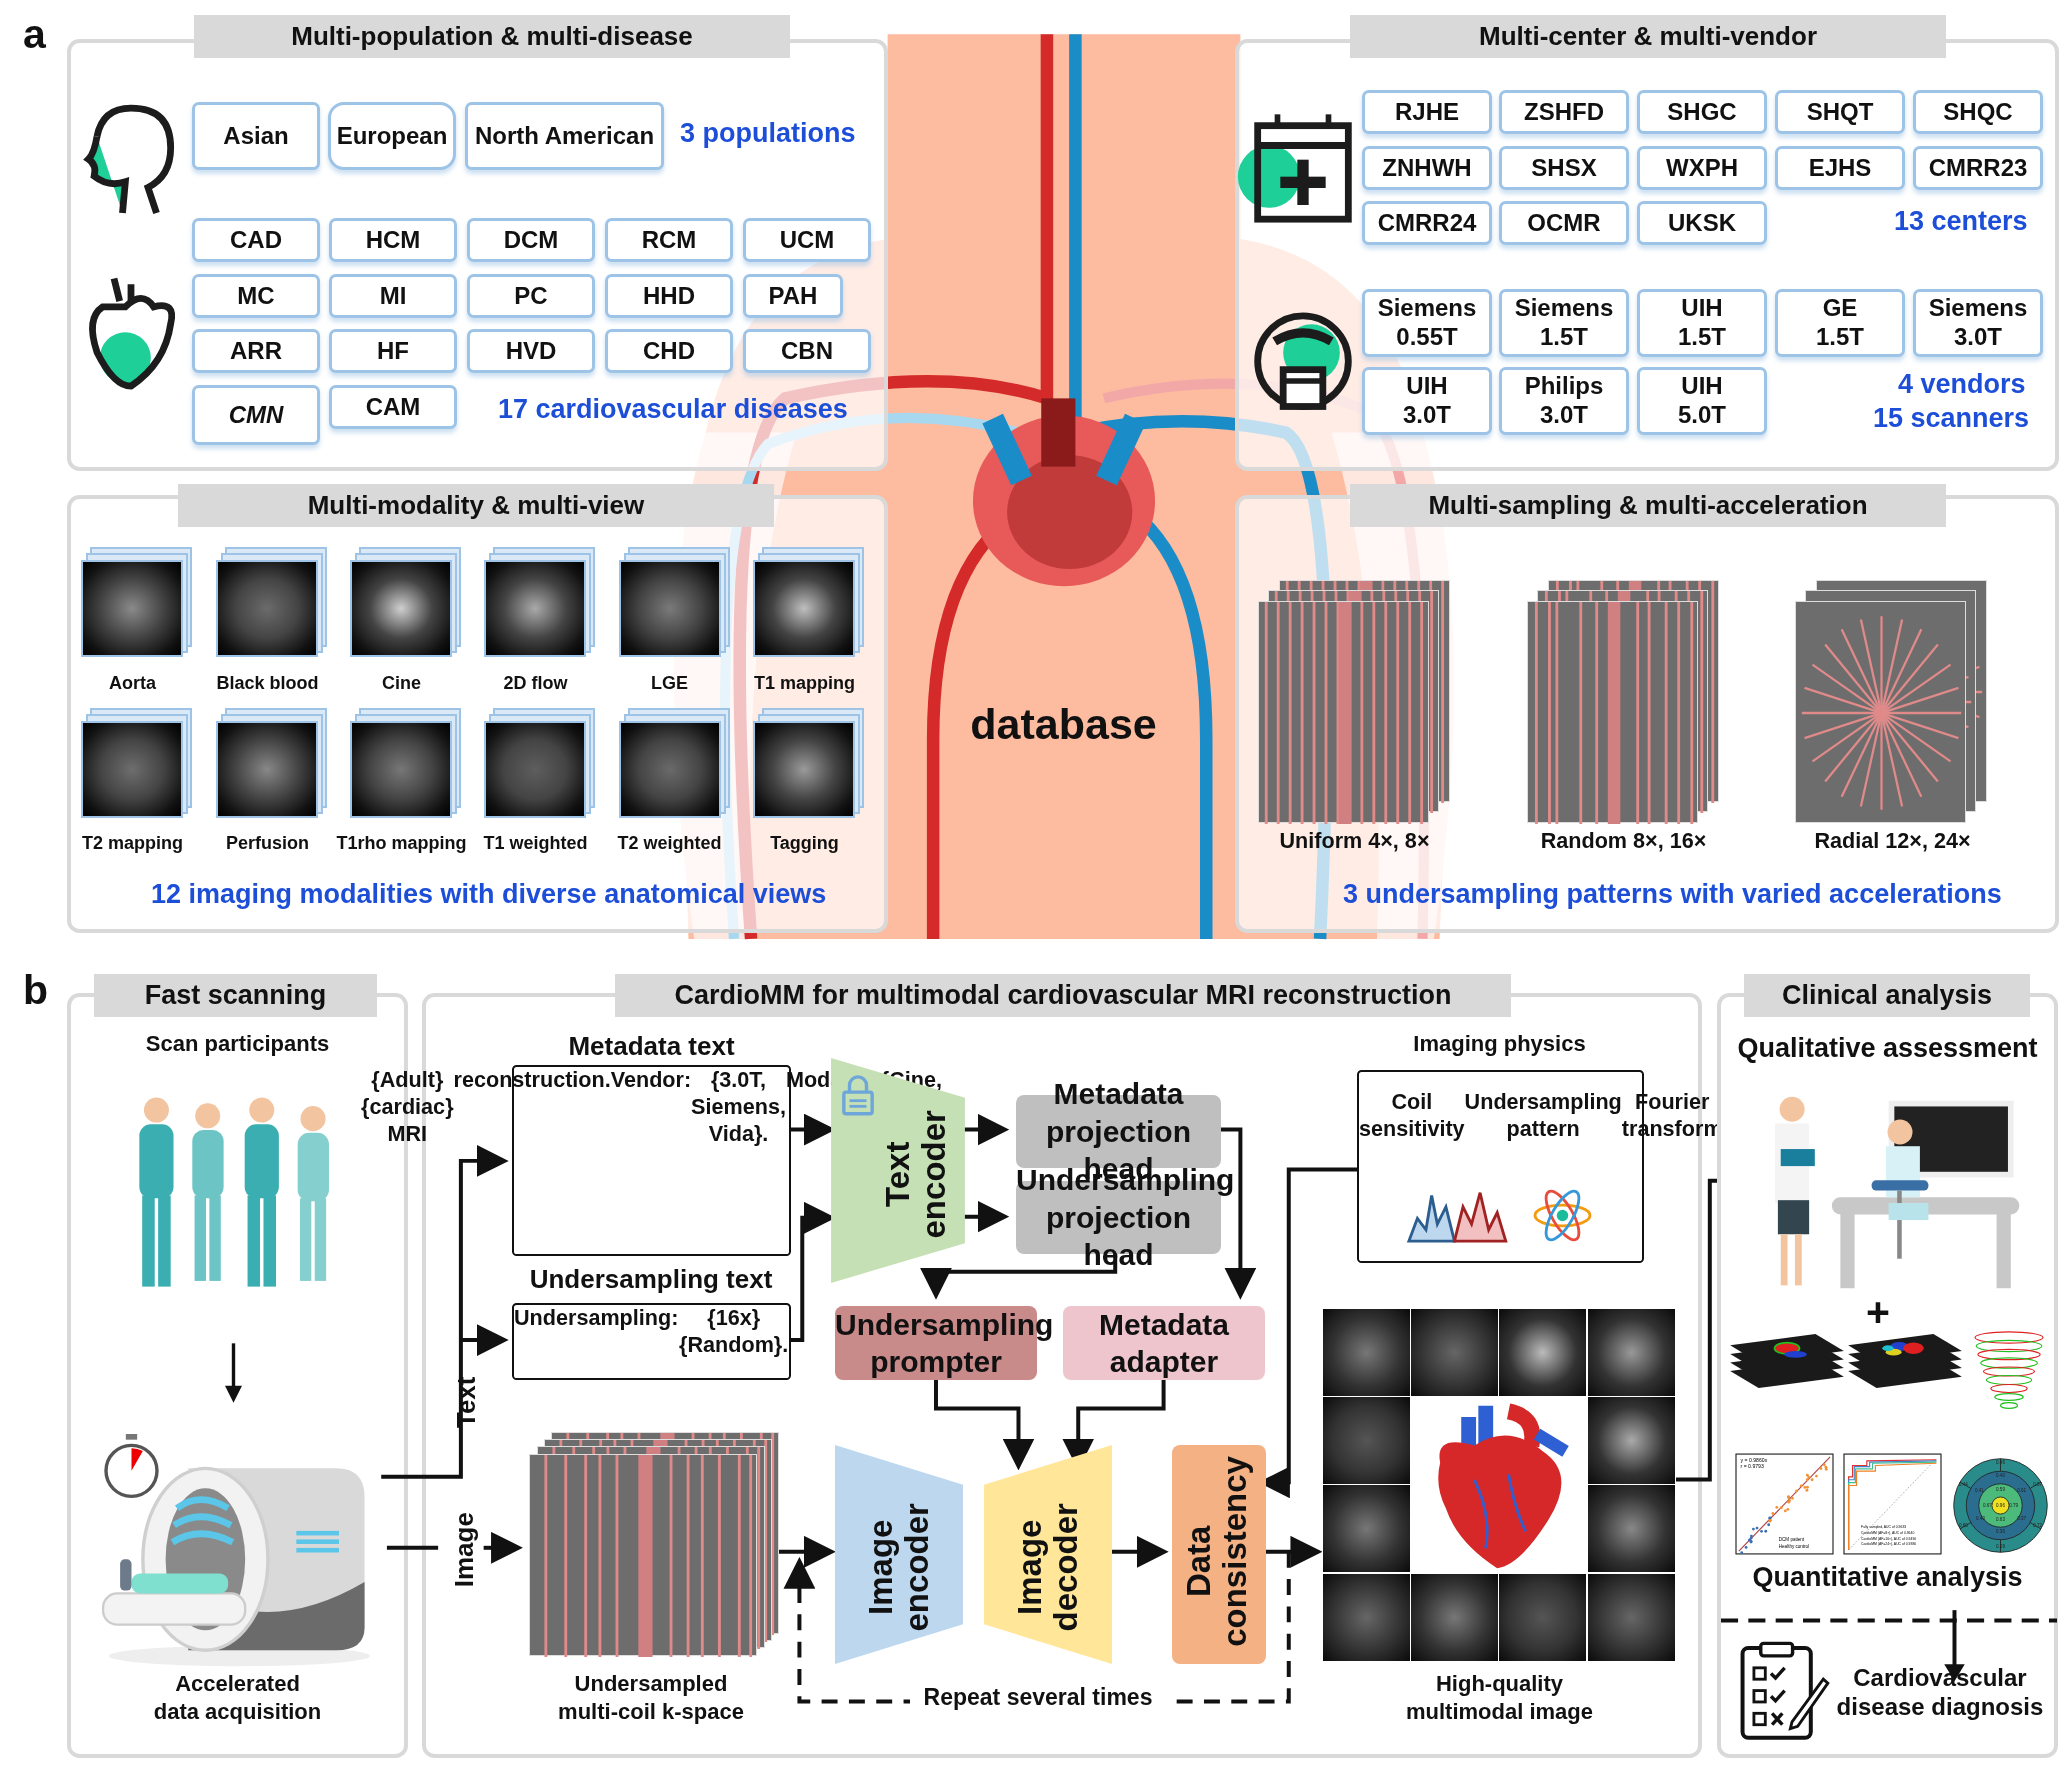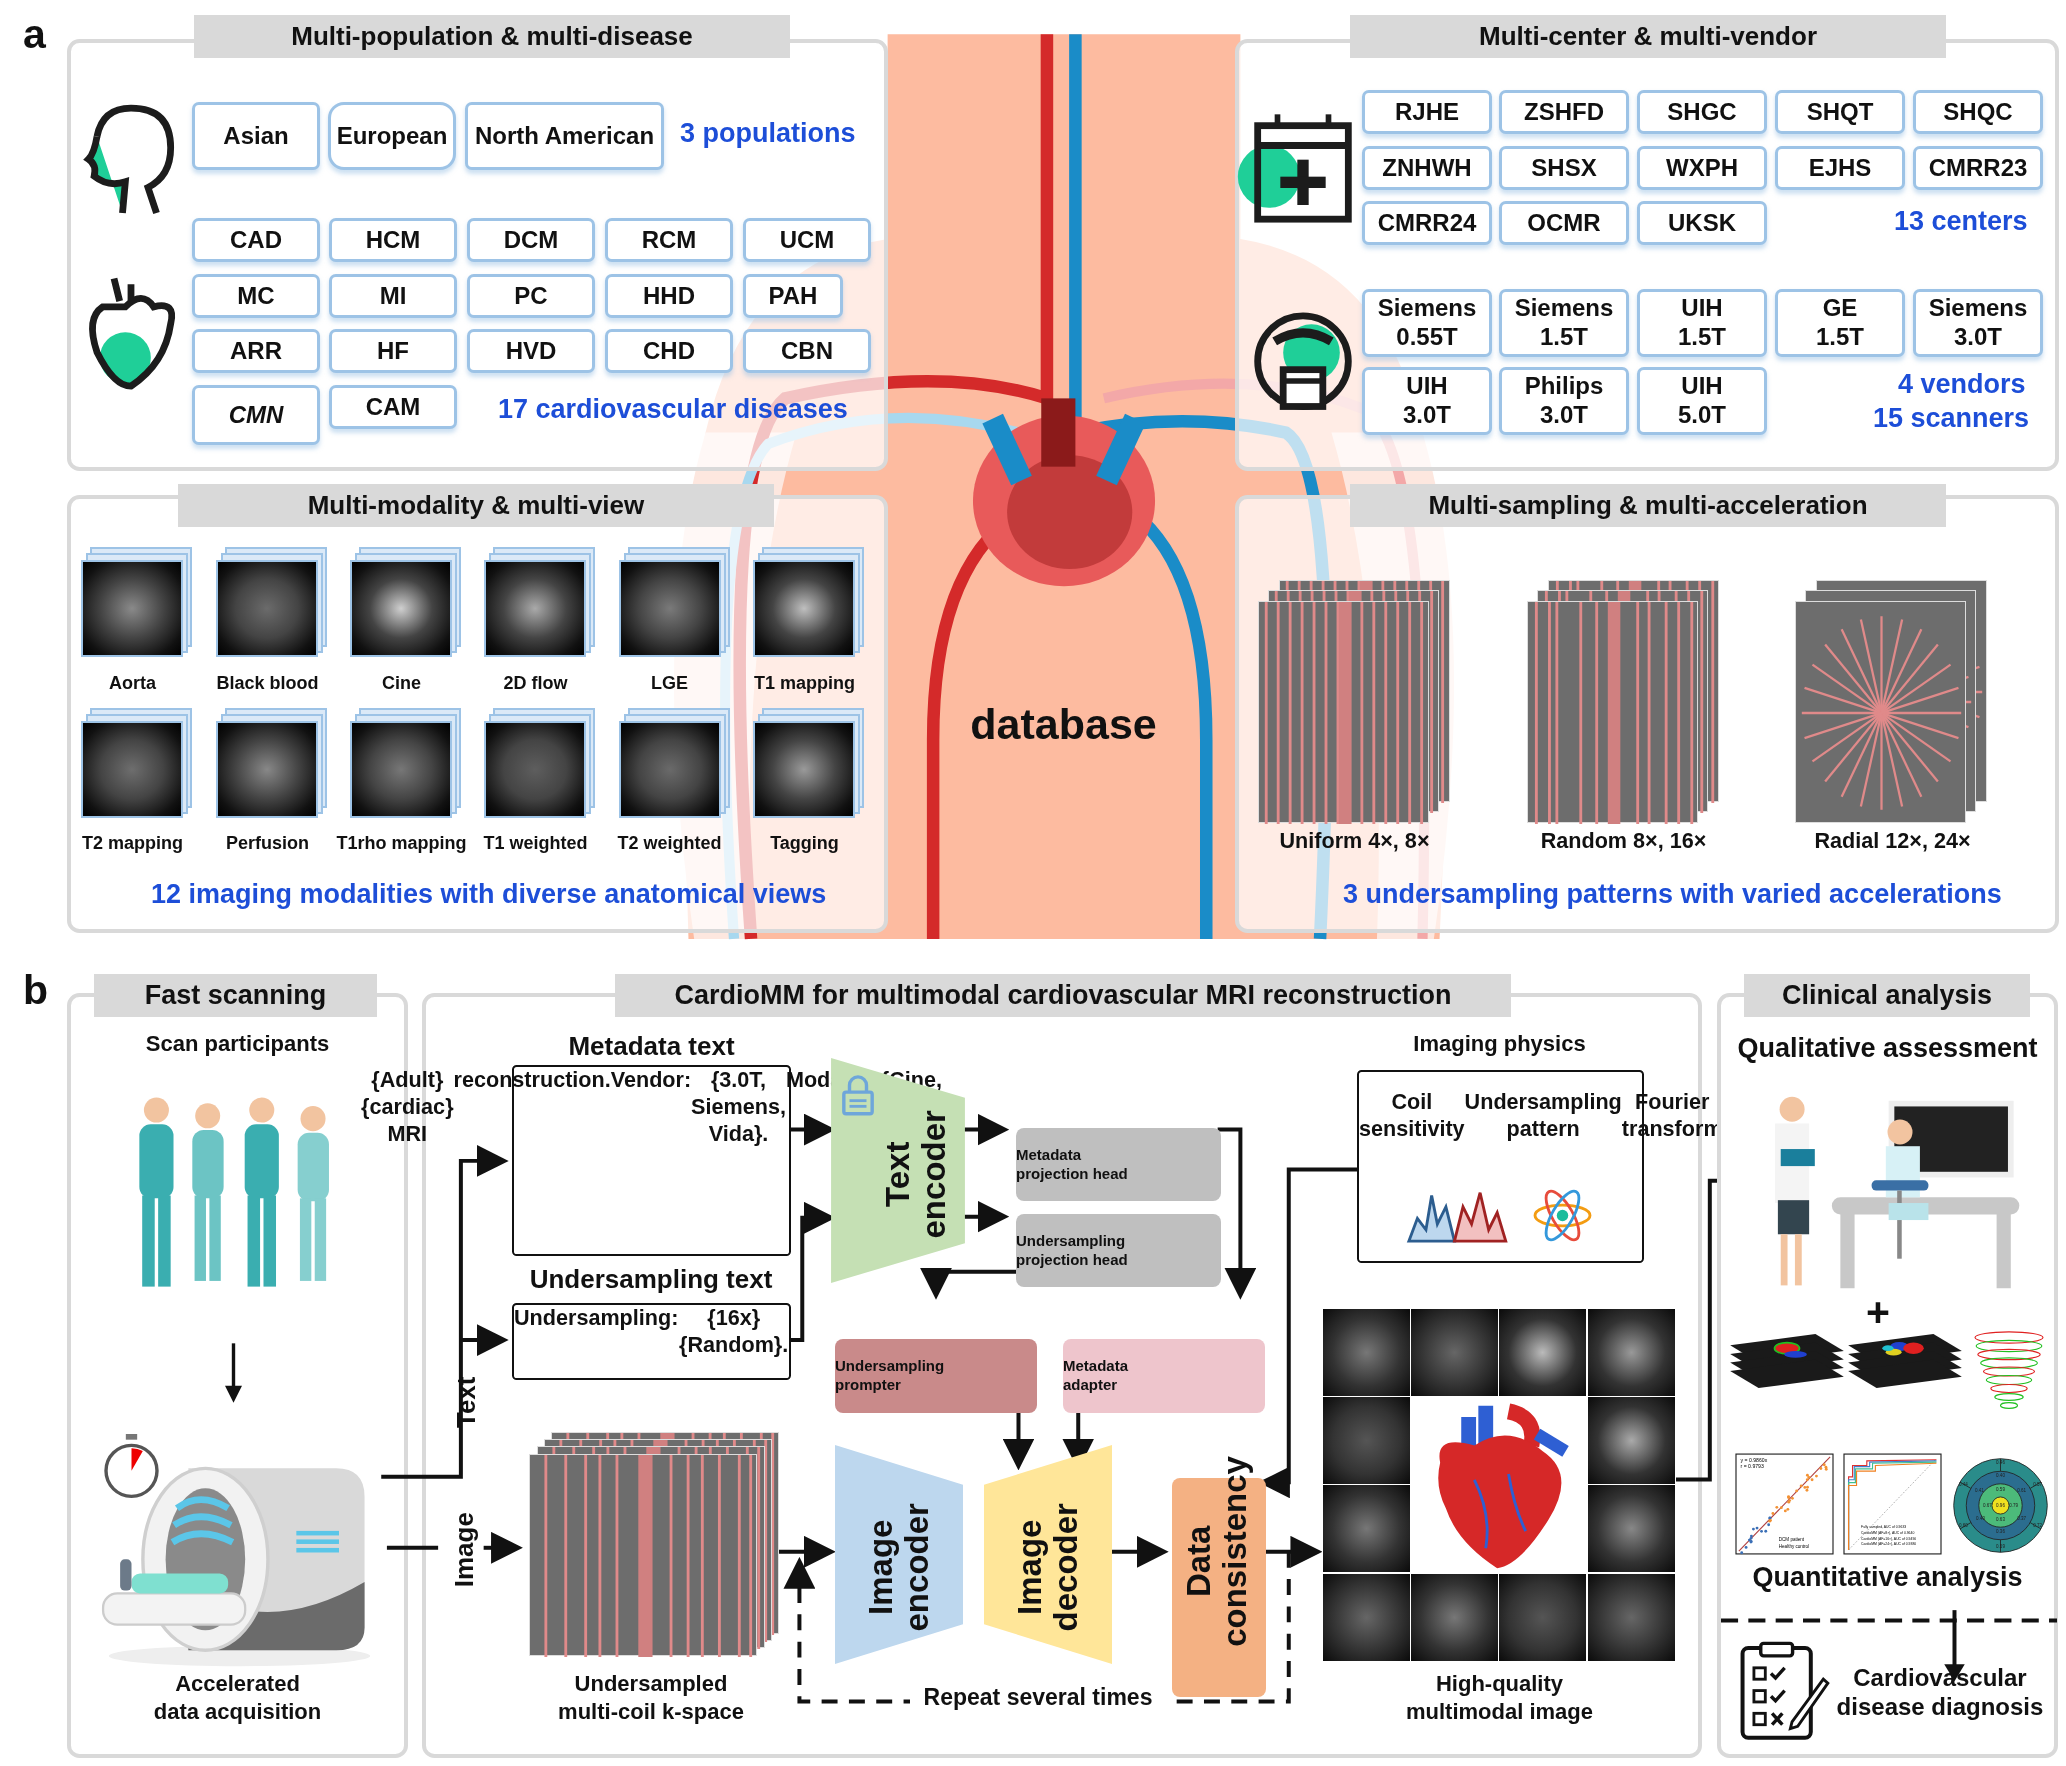--- a/index.html
+++ b/index.html
@@ -12,21 +12,21 @@
   .hdr{position:absolute;background:#d9d9d9;font-weight:bold;font-size:26px;text-align:center;line-height:43px;height:43px;}
   .chip{position:absolute;border:3.4px solid #9dc3e6;border-radius:6.8px;background:#fff;box-sizing:border-box;font-weight:bold;font-size:24px;display:flex;align-items:center;justify-content:center;text-align:center;line-height:1.2;box-shadow:0 3.4px 4.6px rgba(157,195,230,0.5);}
   .purple{color:#1d4ed8;font-weight:bold;position:absolute;font-size:27px;}
   .mod-tile{position:absolute;width:111px;height:108px;}
   .mod-tile .layer{position:absolute;width:102px;height:100px;border:2.8px solid #9dc3e6;background:#dbe9f7;box-sizing:border-box;}
   .mod-tile .img{position:absolute;left:0;top:12.5px;width:102px;height:97px;background:radial-gradient(ellipse at 55% 50%,#bbb 0%,#666 30%,#222 60%,#000 100%);border:2.3px solid #9dc3e6;box-sizing:border-box;}
   .mod-label{position:absolute;font-weight:bold;font-size:18px;text-align:center;width:137px;}
   .kspace{position:absolute;background:#6d6d6d;box-sizing:border-box;border:1.1px solid #ddd;}
   .sub{position:absolute;font-weight:bold;font-size:22px;text-align:center;}
   .txtbox{position:absolute;border:2.8px solid #111;border-radius:4.6px;background:#fff;box-sizing:border-box;font-weight:bold;font-size:21.6px;text-align:center;line-height:1.25;display:flex;flex-direction:row;justify-content:center;}
-  .gbox{position:absolute;border-radius:8px;font-weight:bold;font-size:15px;line-height:1.25;display:flex;flex-direction:column;justify-content:center;margin-top:33px;}
+  .gbox{position:absolute;border-radius:8px;font-weight:bold;font-size:30px;text-align:center;line-height:1.25;display:flex;flex-direction:column;justify-content:center;}
   .vert{position:absolute;font-weight:bold;font-size:33px;text-align:center;line-height:1.1;transform:rotate(-90deg);transform-origin:center;white-space:nowrap;}
   svg{position:absolute;overflow:visible;}
 </style>
 </head>
 <body>
 
 <div class="panel-letter" style="left:23px;top:11.4px;">a</div>
 
 <svg style="left:0;top:0;" width="2066" height="939" viewBox="0 0 3631 1650">
   <path d="M1560 60 L2180 60 L2180 420 Q2430 460 2500 760 Q2560 1050 2530 1650 L1210 1650 Q1190 1050 1240 760 Q1310 460 1560 420 Z" fill="#fdbba0"></path>

